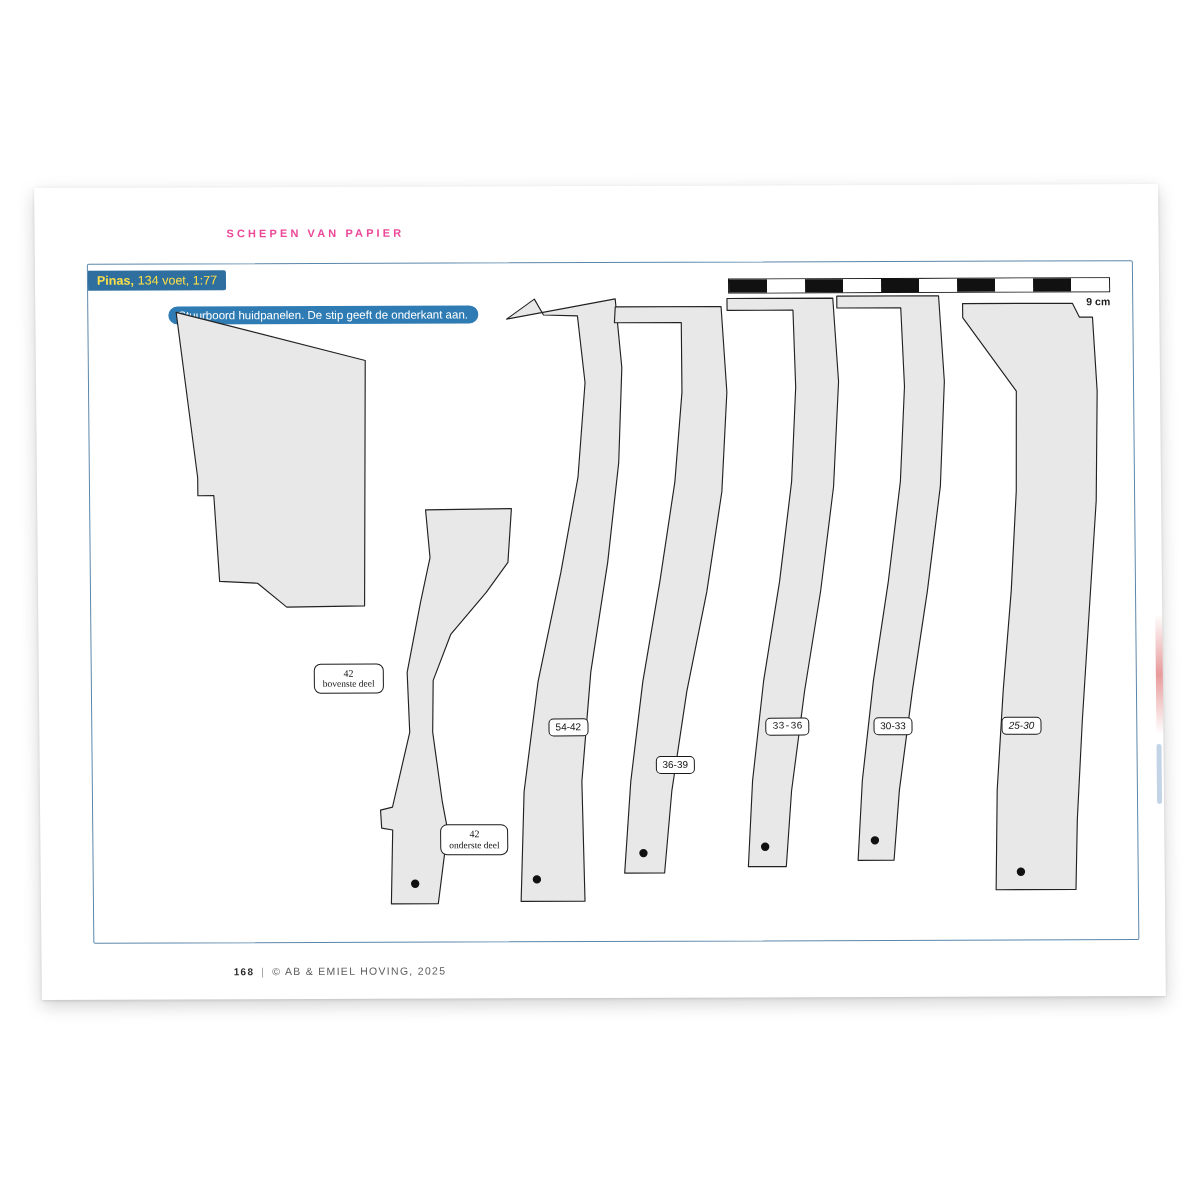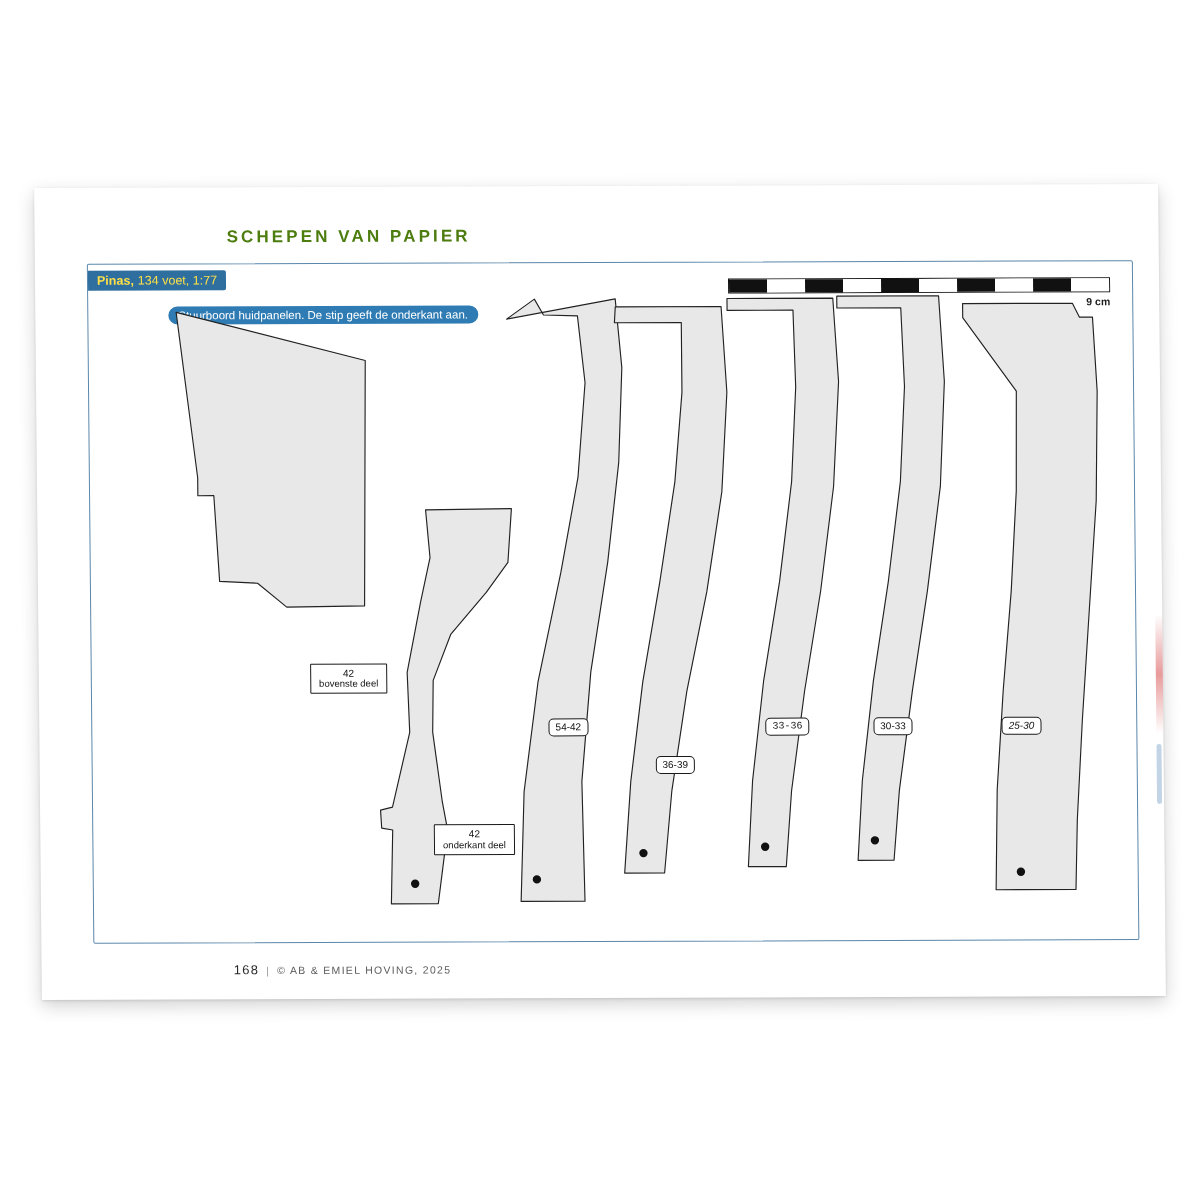--- a/index.html
+++ b/index.html
@@ -35,23 +35,23 @@
   .page-inner {
     position: absolute;
     inset: 0;
   }
 
   
   .running-head {
     position: absolute;
     left: 192px;
     top: 40px;
-    font-size: 17px;
+    font-size: 11px;
     letter-spacing: 3.1px;
-    color: #4d7c0f;
+    color: #ec4899;
     font-weight: 600;
     white-space: nowrap;
   }
 
   
   .plate-frame {
     position: absolute;
     left: 52px;
     top: 76px;
     right: 26px;
@@ -146,38 +146,38 @@
     background: #ffffff;
     border: 1px solid #1a1a1a;
     border-radius: 5px;
     padding: 2px 6px;
     font-size: 10px;
     line-height: 1.15;
     text-align: center;
     color: #111111;
     white-space: nowrap;
   }
-  .part-label.two-line { border-radius: 1px; padding: 3px 8px; }
+  .part-label.two-line { border-radius: 7px; padding: 3px 8px; font-family: Liberation Serif, serif; }
   .part-label .l1 { display: block; }
   .part-label .l2 { display: block; font-size: 9.5px; }
 
   
   .page-footer {
     position: absolute;
     left: 192px;
     bottom: 22px;
     font-size: 10.5px;
     letter-spacing: 1.3px;
     color: #5c5c5c;
     display: flex;
     align-items: baseline;
     gap: 7px;
     white-space: nowrap;
   }
-  .page-footer .folio { font-weight: 400; color: #2a2a2a; font-size: 13px; }
+  .page-footer .folio { font-weight: 700; color: #2a2a2a; font-size: 10px; }
   .page-footer .sep { color: #9a9a9a; }
 
   
   .edge-tint-right {
     position: absolute;
     right: 0;
     top: 430px;
     width: 7px;
     height: 120px;
     background: linear-gradient(180deg, rgba(230,120,120,0.0), rgba(214,72,72,0.55), rgba(230,120,120,0.0));
@@ -366,21 +366,21 @@
             <circle class="part-dot" cx="929" cy="612" r="4.2"></circle>
           </svg>
 
           <div class="part-label two-line" style="left:24.6%; top:61.2%;">
             <span class="l1">42</span>
             <span class="l2">bovenste deel</span>
           </div>
 
           <div class="part-label two-line" style="left:36.5%; top:85.0%;">
             <span class="l1">42</span>
-            <span class="l2">onderkant deel</span>
+            <span class="l2">onderste deel</span>
           </div>
 
           <div class="part-label" style="left:45.6%; top:68.5%;">
             <span class="l1">54-42</span>
           </div>
 
           <div class="part-label" style="left:55.8%; top:68.5%;margin-top:38px;">
             <span class="l1">36-39</span>
           </div>
 

